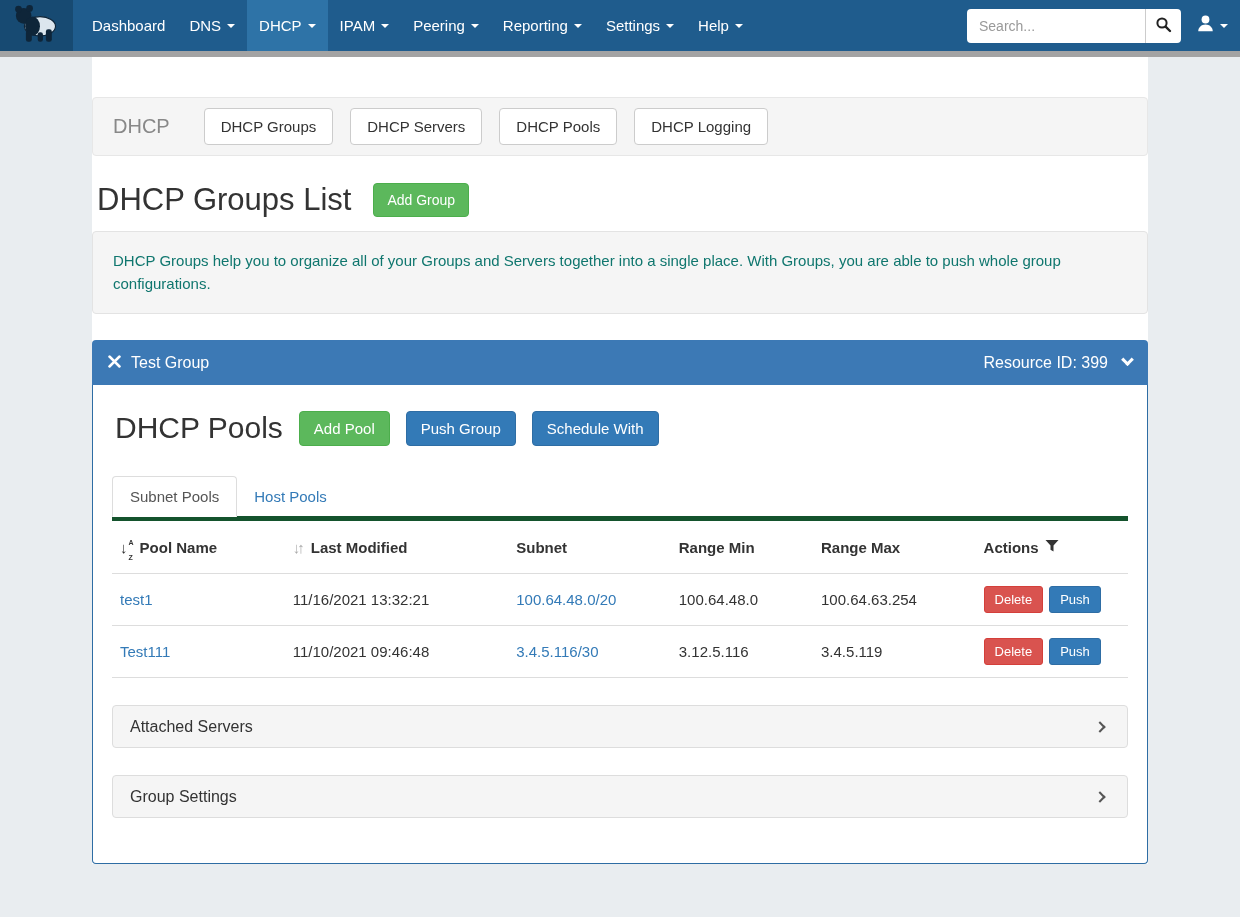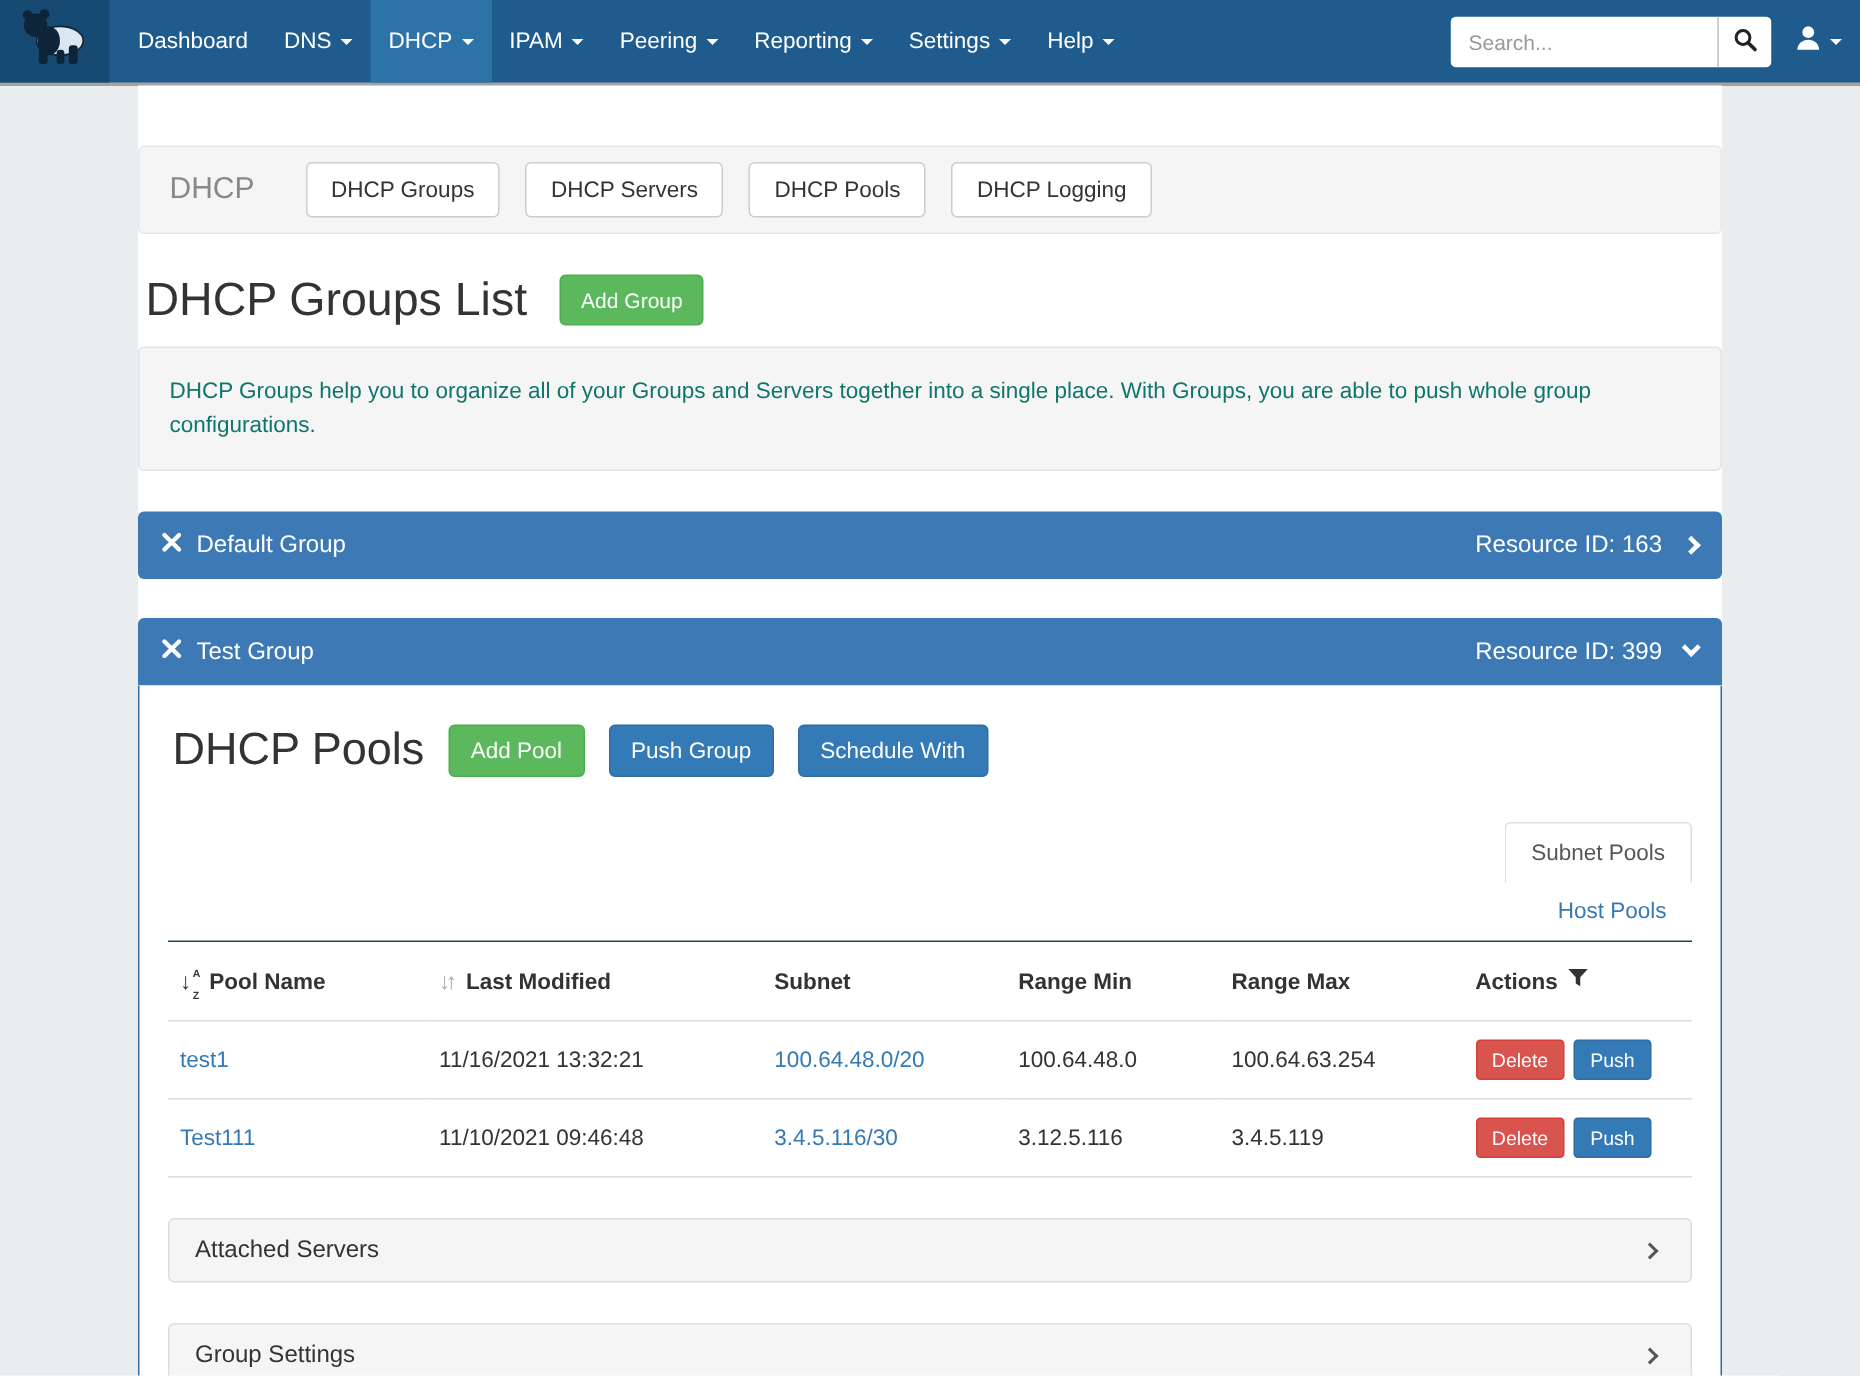--- a/index.html
+++ b/index.html
@@ -4,21 +4,21 @@
 <style>
   * { box-sizing: border-box; }
   html,body { margin:0; padding:0; }
   body {
     width:1240px; height:917px; overflow:hidden;
     background:#e9edf0; color:#333;
     font-family:"Liberation Sans", sans-serif;
   }
 
   
-  .navbar { height:57px; background:#1f5c8d; border-bottom:2px solid #a3a3a3; display:flex; align-items:stretch; }
+  .navbar { height:57px; background:#1f5c8d; border-bottom:6px solid #a3a3a3; display:flex; align-items:stretch; }
   .brand { width:73px; background:#174a72; display:flex; align-items:center; justify-content:center; flex:none; cursor:pointer; }
   .nav-items { display:flex; align-items:stretch; margin-left:7px; }
   .nav-item { display:flex; align-items:center; gap:6px; padding:0 12px; color:#fff; font-size:15px; cursor:pointer; }
   .nav-item.active { background:#2e73a7; }
   .caret { display:inline-block; width:0; height:0; border-left:4px solid transparent; border-right:4px solid transparent; border-top:4px solid #fff; }
   .nav-right { margin-left:auto; display:flex; align-items:center; gap:13px; padding-right:10px; }
   .search-group { display:flex; height:34px; border-radius:4px; overflow:hidden; }
   .search-input { width:178px; border:none; padding:0 12px; font-size:14px; color:#555; outline:none; background:#fff; font-family:inherit; }
   .search-input::placeholder { color:#999; }
   .search-btn { width:36px; background:#fff; border:none; border-left:1px solid #ccc; display:flex; align-items:center; justify-content:center; cursor:pointer; }
@@ -53,21 +53,21 @@
   .chev.right { transform:rotate(45deg); }
   .chev.down  { transform:rotate(135deg) translate(-2px,2px); }
 
   .panel { margin-top:26px; }
   .panel .group-header { border-radius:4px 4px 0 0; }
   .panel-body { background:#fff; border:1px solid #2e6da4; border-top:none; border-radius:0 0 4px 4px; padding:25px 19px 45px; }
 
   .pools-row { display:flex; align-items:center; gap:16px; margin-left:3px; height:36px; }
   .pools-title { font-size:30px; font-weight:400; margin:0; color:#333; }
 
-  .tabs { display:flex; border-bottom:1px solid #14532d; margin-top:30px; align-items:flex-end;flex-direction:column; }
+  .tabs { display:flex; border-bottom:5px solid #14532d; margin-top:30px; align-items:flex-end; }
   .tab { font-size:15px; padding:11px 17px; cursor:pointer; }
   .tab.active { background:#fff; border:1px solid #ddd; border-bottom:1px solid #fff; margin-bottom:-1px; border-radius:4px 4px 0 0; color:#555; }
   .tab.inactive { color:#337ab7; }
 
   table { width:100%; border-collapse:collapse; }
   th { text-align:left; font-size:15px; color:#333; padding:11px 8px; border-bottom:1px solid #ddd; font-weight:700; cursor:pointer; }
   td { font-size:15px; color:#333; padding:12px 8px; border-bottom:1px solid #ddd; }
   .th-inner { display:inline-flex; align-items:center; gap:6px; }
   a.link { color:#337ab7; text-decoration:none; cursor:pointer; }
   .actions-cell .btn { margin-right:6px; }
@@ -174,32 +174,20 @@
 
   <div class="title-row">
     <h1 class="page-title">DHCP Groups List</h1>
     <button class="btn btn-success btn-md">Add Group</button>
   </div>
 
   <div class="well">
     <span>DHCP Groups help you to organize all of your Groups and Servers together into a single place. With Groups, you are able to push whole group configurations.</span>
   </div>
 
-  <div class="group-header standalone">
-    <span>
-      <svg width="13" height="13" viewBox="0 0 12 12">
-        <path d="M1.5 1.5 L10.5 10.5 M10.5 1.5 L1.5 10.5" stroke="#fff" stroke-width="2.6" stroke-linecap="round"></path>
-      </svg>
-    </span>
-    <span class="group-name">Default Group</span>
-    <span class="group-right">
-      <span>Resource ID: 163</span>
-      <span class="chev right"></span>
-    </span>
-  </div>
 
   <div class="panel">
     <div class="group-header">
       <span>
         <svg width="13" height="13" viewBox="0 0 12 12">
           <path d="M1.5 1.5 L10.5 10.5 M10.5 1.5 L1.5 10.5" stroke="#fff" stroke-width="2.6" stroke-linecap="round"></path>
         </svg>
       </span>
       <span class="group-name">Test Group</span>
       <span class="group-right">

